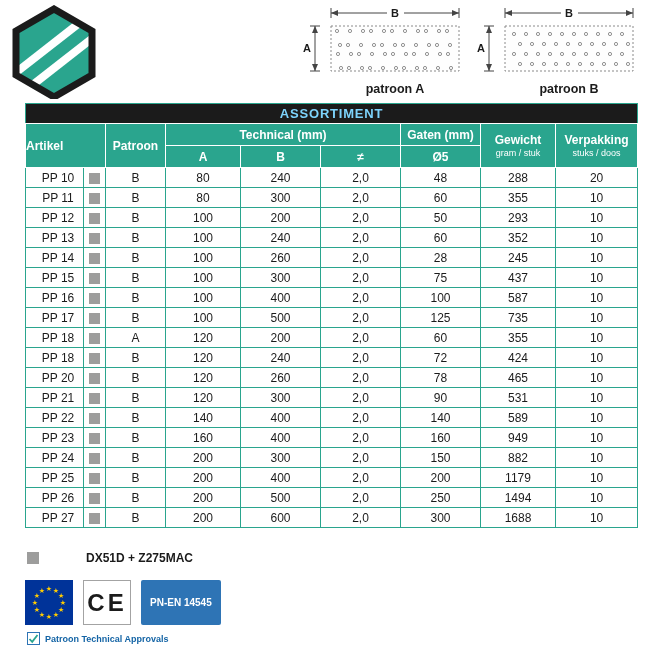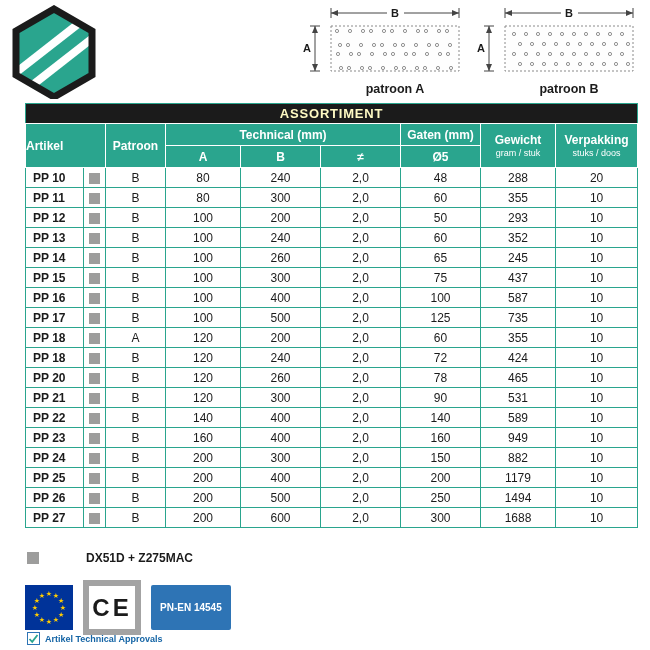--- a/index.html
+++ b/index.html
@@ -11,45 +11,45 @@
   .logo{position:absolute;left:10px;top:5px;}
   .diag{position:absolute;top:4px;}
   .diag-a{left:303px;}
   .diag-b{left:477px;}
 
   
   .tablewrap{position:absolute;left:25px;top:103px;width:612px;}
   table{border-collapse:collapse;width:612px;table-layout:fixed;border:1px solid #2aa58e;}
   th,td{box-sizing:border-box;}
   th.black-bar{
-    background:#1b1b1b;color:#fef9c3;font-size:13px;font-weight:bold;
+    background:#1b1b1b;color:#7dd3fc;font-size:13px;font-weight:bold;
     height:20px;text-align:center;letter-spacing:.8px;border:none;
   }
   th.h{
     background:#2aa58e;color:#fff;font-size:12px;font-weight:bold;
     border:1px solid #ffffff;height:22px;text-align:center;padding:0 2px;
   }
   th.h.left{text-align:left;padding-left:0;}
   th.h .sub{font-size:9px;font-weight:normal;margin-top:1px;}
   tbody td{
     border:1px solid #2aa58e;font-size:12px;text-align:center;
     height:20px;padding:0;background:#fff;
   }
-  td.c-art{font-weight:bold;text-align:left;padding-left:7px;}
+  td.c-art{font-weight:normal;text-align:center;padding-left:7px;}
   .sq{display:inline-block;width:11px;height:11px;background:#9d9d9c;vertical-align:middle;}
 
   
   .legend{position:absolute;left:27px;top:551px;display:flex;align-items:center;gap:7px;}
   .legend .sq{width:12px;height:12px;}
   .legend-text{font-size:12px;font-weight:bold;padding-left:40px;}
 
   .badges{position:absolute;left:25px;top:580px;display:flex;align-items:center;gap:10px;}
   .eu-flag{width:48px;height:45px;display:block;}
   .ce-box{
-    width:46px;height:43px;border:6px solid #a3a3a3;background:#fff;
+    width:46px;height:43px;border:1px solid #a3a3a3;background:#fff;
     display:flex;align-items:center;justify-content:center;
     font-size:24px;font-weight:bold;letter-spacing:3px;color:#1b1b1b;
   }
   .norm-badge{
     background:#2e74b5;color:#fff;font-size:10px;font-weight:bold;
     padding:17px 9px;border-radius:2px;white-space:nowrap;
   }
   .eta{position:absolute;left:27px;top:632px;display:flex;align-items:center;gap:5px;}
   .eta-text{font-size:9px;font-weight:bold;color:#1464a5;}
 
@@ -285,21 +285,21 @@
           <td class="c-num">352</td>
           <td class="c-num">10</td>
         </tr>
         <tr>
           <td class="c-art">PP 14</td>
           <td class="c-sq"><span class="sq"></span></td>
           <td class="c-num">B</td>
           <td class="c-num">100</td>
           <td class="c-num">260</td>
           <td class="c-num">2,0</td>
-          <td class="c-num">65</td>
+          <td class="c-num">28</td>
           <td class="c-num">245</td>
           <td class="c-num">10</td>
         </tr>
         <tr>
           <td class="c-art">PP 15</td>
           <td class="c-sq"><span class="sq"></span></td>
           <td class="c-num">B</td>
           <td class="c-num">100</td>
           <td class="c-num">300</td>
           <td class="c-num">2,0</td>
@@ -466,14 +466,14 @@
     </svg>
   <div class="ce-box">CE</div>
   <div class="norm-badge">PN-EN 14545</div>
 </div>
 
 <div class="eta">
   <svg width="13" height="13" viewBox="0 0 13 13">
     <rect x="0.5" y="0.5" width="12" height="12" fill="#ffffff" stroke="#2e74b5" stroke-width="1"></rect>
     <path d="M2.5 7 L5.2 9.8 L10.5 3" fill="none" stroke="#2aa58e" stroke-width="1.8"></path>
   </svg>
-  <span class="eta-text">Artikel Technical Approvals</span>
+  <span class="eta-text">Patroon Technical Approvals</span>
 </div>
 
 </body></html>

